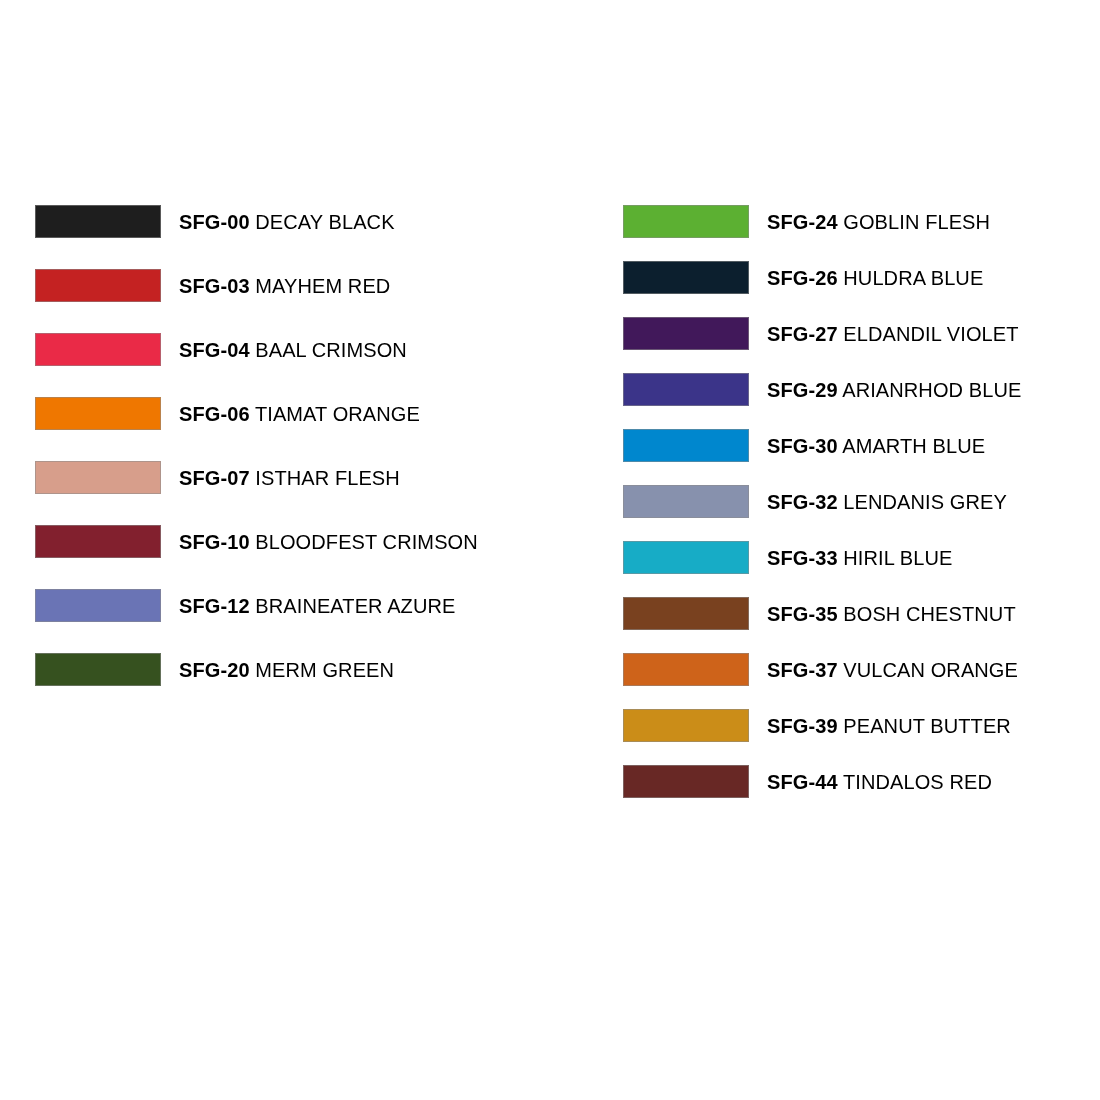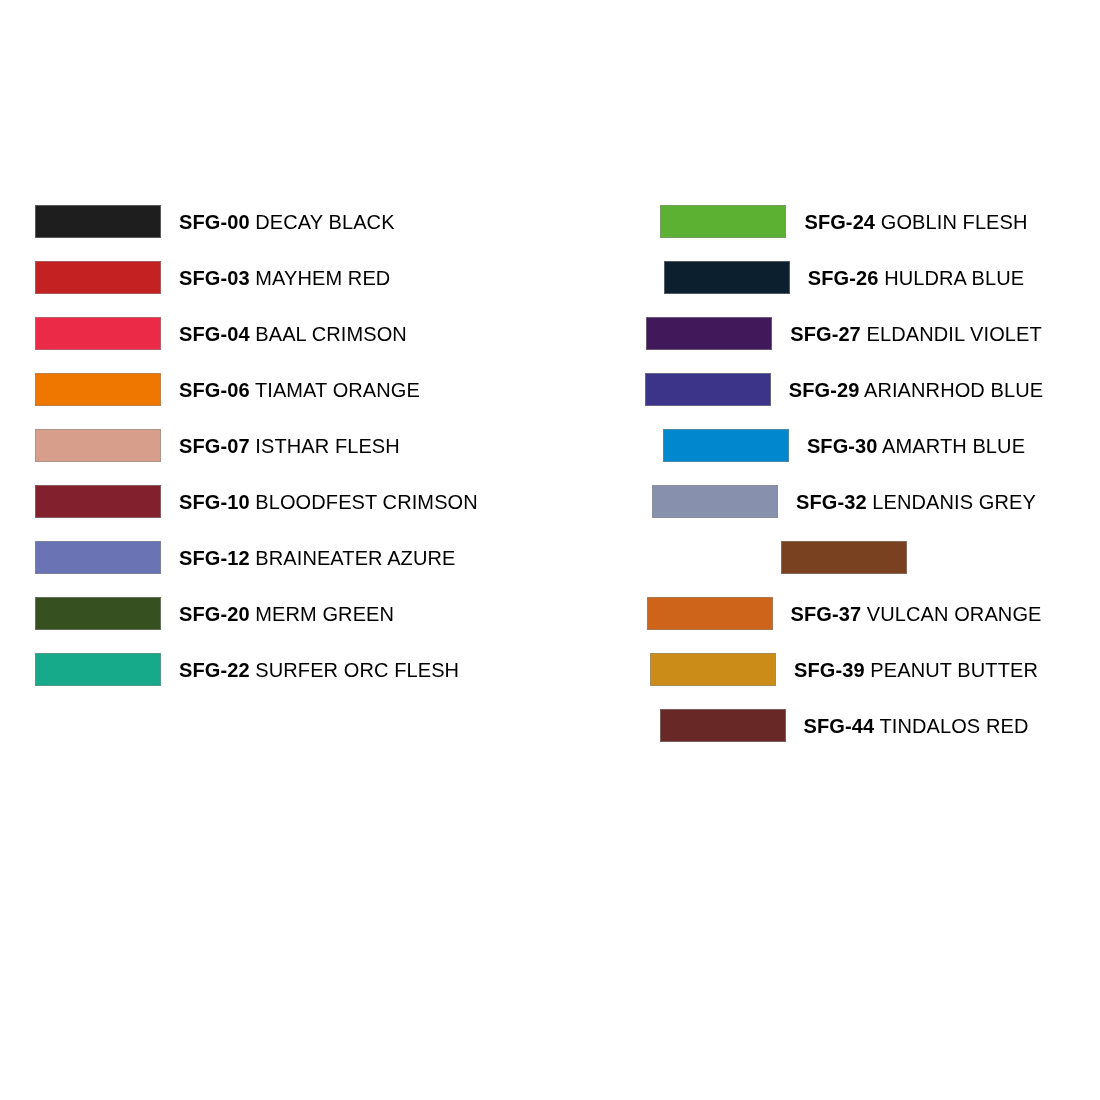--- a/index.html
+++ b/index.html
@@ -31,22 +31,22 @@
     display: flex;
     flex-direction: row;
     gap: 0;
   }
 
   .swatch-column {
     display: flex;
     flex-direction: column;
   }
 
-  .swatch-column.left  { width: 588px; }
-  .swatch-column.right { width: 442px; align-items: center; }
+  .swatch-column.left  { width: 588px; gap: 8px; }
+  .swatch-column.right { width: 442px; }
 
   .swatch-row {
     display: flex;
     flex-direction: row;
     align-items: center;
     height: 33px;
     margin-bottom: 23px;
   }
 
   .swatch-chip {
@@ -110,24 +110,20 @@
           <div class="swatch-label"><span class="swatch-code">SFG-10</span> <span class="swatch-name">BLOODFEST CRIMSON</span></div>
         </div>
         <div class="swatch-row">
           <div class="swatch-chip" style="background: rgb(106, 116, 181);"></div>
           <div class="swatch-label"><span class="swatch-code">SFG-12</span> <span class="swatch-name">BRAINEATER AZURE</span></div>
         </div>
         <div class="swatch-row">
           <div class="swatch-chip" style="background: rgb(54, 81, 31);"></div>
           <div class="swatch-label"><span class="swatch-code">SFG-20</span> <span class="swatch-name">MERM GREEN</span></div>
         </div>
-        <div class="swatch-row">
-          <div class="swatch-chip" style="background: rgb(22, 169, 138);"></div>
-          <div class="swatch-label"><span class="swatch-code">SFG-22</span> <span class="swatch-name">SURFER ORC FLESH</span></div>
-        </div>
       </div>
     <div class="swatch-column right">
         <div class="swatch-row">
           <div class="swatch-chip" style="background: rgb(92, 176, 50);"></div>
           <div class="swatch-label"><span class="swatch-code">SFG-24</span> <span class="swatch-name">GOBLIN FLESH</span></div>
         </div>
         <div class="swatch-row">
           <div class="swatch-chip" style="background: rgb(12, 31, 46);"></div>
           <div class="swatch-label"><span class="swatch-code">SFG-26</span> <span class="swatch-name">HULDRA BLUE</span></div>
         </div>
@@ -141,21 +137,26 @@
         </div>
         <div class="swatch-row">
           <div class="swatch-chip" style="background: rgb(0, 135, 206);"></div>
           <div class="swatch-label"><span class="swatch-code">SFG-30</span> <span class="swatch-name">AMARTH BLUE</span></div>
         </div>
         <div class="swatch-row">
           <div class="swatch-chip" style="background: rgb(135, 145, 173);"></div>
           <div class="swatch-label"><span class="swatch-code">SFG-32</span> <span class="swatch-name">LENDANIS GREY</span></div>
         </div>
         <div class="swatch-row">
+          <div class="swatch-chip" style="background: rgb(23, 172, 198);"></div>
+          <div class="swatch-label"><span class="swatch-code">SFG-33</span> <span class="swatch-name">HIRIL BLUE</span></div>
+        </div>
+        <div class="swatch-row">
           <div class="swatch-chip" style="background: rgb(121, 65, 31);"></div>
+          <div class="swatch-label"><span class="swatch-code">SFG-35</span> <span class="swatch-name">BOSH CHESTNUT</span></div>
         </div>
         <div class="swatch-row">
           <div class="swatch-chip" style="background: rgb(206, 99, 26);"></div>
           <div class="swatch-label"><span class="swatch-code">SFG-37</span> <span class="swatch-name">VULCAN ORANGE</span></div>
         </div>
         <div class="swatch-row">
           <div class="swatch-chip" style="background: rgb(203, 141, 24);"></div>
           <div class="swatch-label"><span class="swatch-code">SFG-39</span> <span class="swatch-name">PEANUT BUTTER</span></div>
         </div>
         <div class="swatch-row">

